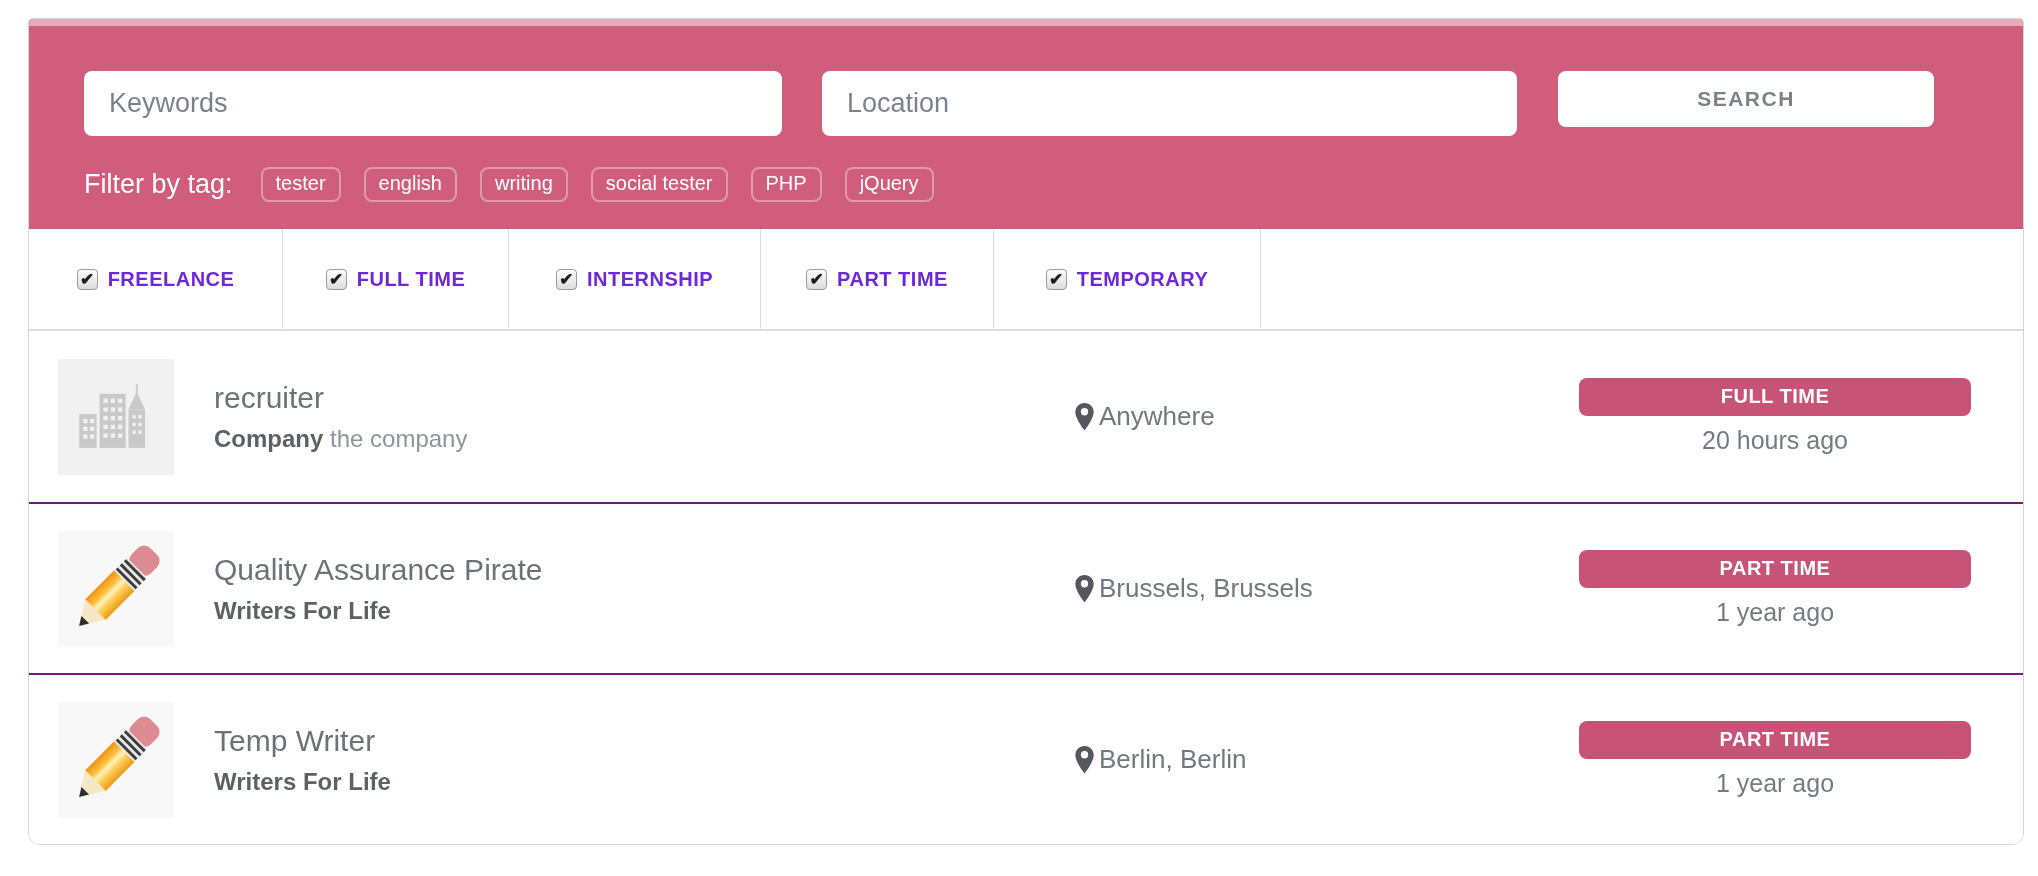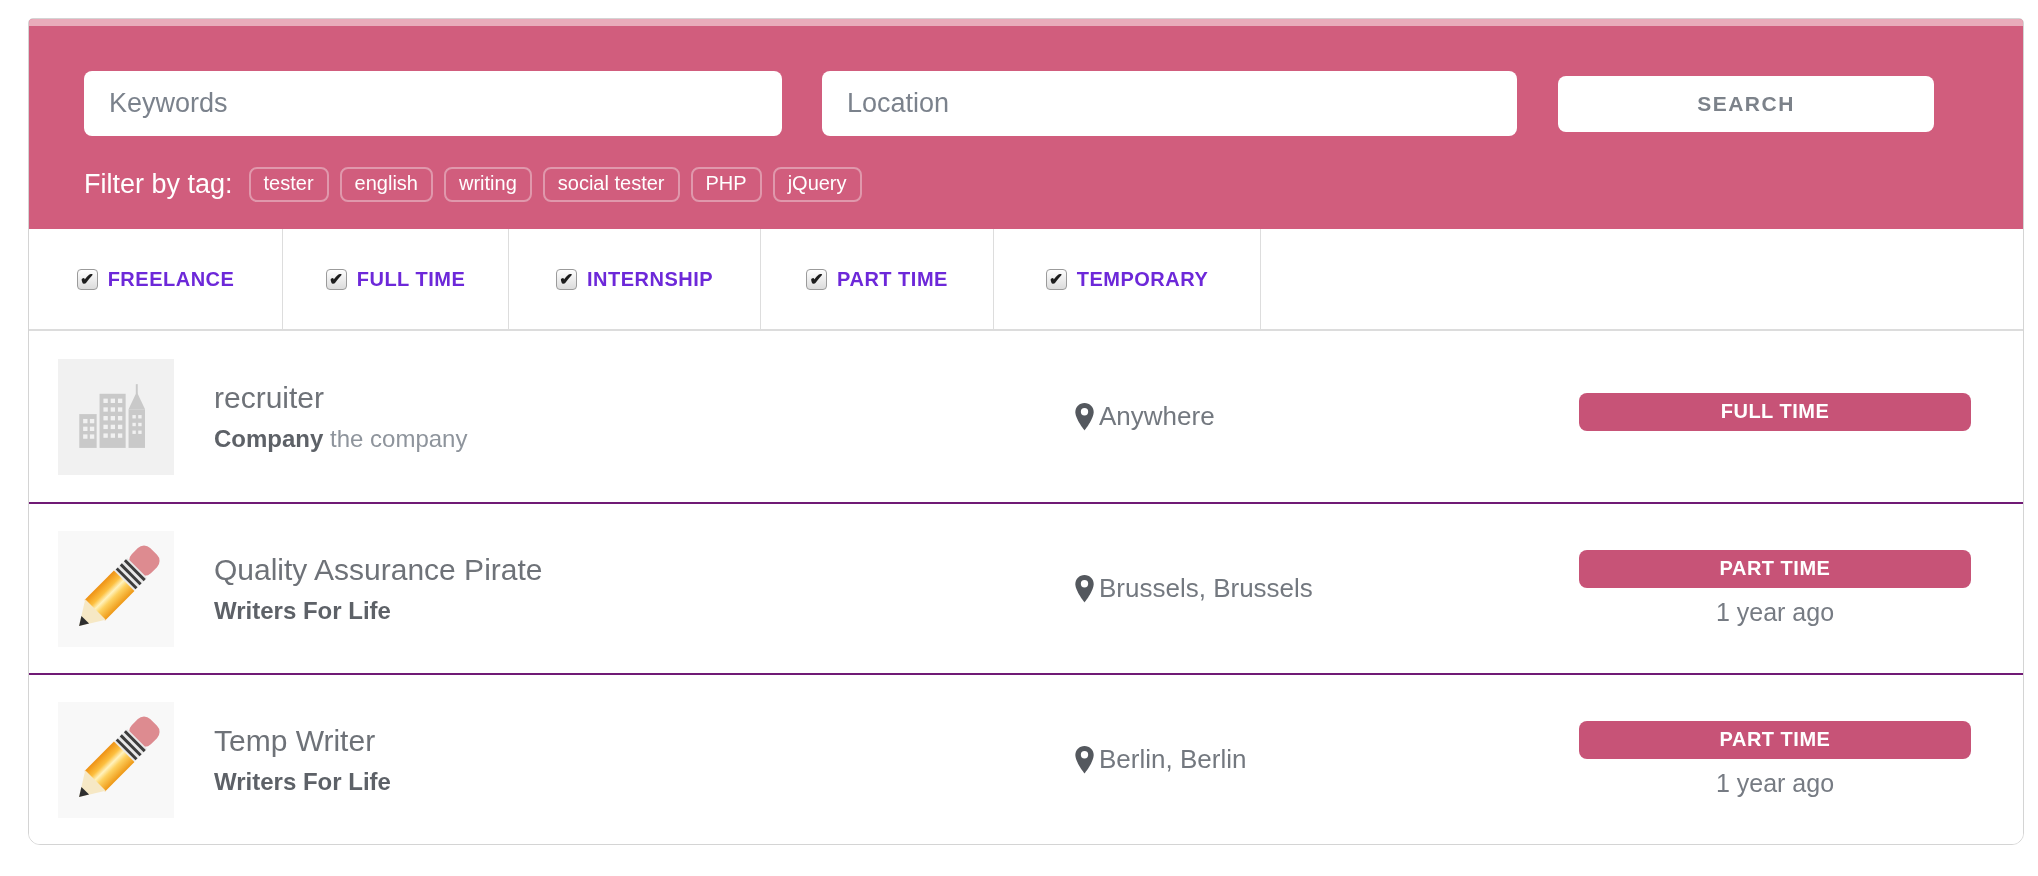--- a/index.html
+++ b/index.html
@@ -19,21 +19,21 @@
     border: 1px solid #d4d4d4;
     border-radius: 5px 5px 12px 12px;
     overflow: hidden;
   }
   
   .header {
     background: var(--header-pink, #d15d7d);
     border-top: 7px solid var(--header-strip, #e9abba);
     padding: 45px 0 27px 55px;
   }
-  .search-row { display: flex; align-items: center; }
+  .search-row { display: flex; }
   .inp {
     height: 65px;
     border: none;
     border-radius: 8px;
     background: #fff;
     font-family: "Liberation Sans", sans-serif;
     font-size: 27px;
     color: #565c66;
     padding: 0 25px;
     outline: none;
@@ -46,21 +46,21 @@
     border: none;
     border-radius: 8px;
     background: #fff;
     font-family: "Liberation Sans", sans-serif;
     font-size: 21px;
     font-weight: bold;
     letter-spacing: 1.5px;
     color: #7c828a;
     cursor: pointer;
   }
-  .tag-row { display: flex; align-items: center; margin-top: 31px; }
+  .tag-row { display: flex; align-items: center; margin-top: 31px; gap: 12px; }
   .tag-label { color: #fff; font-size: 27px; margin-right: 16px; }
   .tag {
     display: inline-flex; align-items: center;
     border: 2px solid var(--tag-border, #e098ac);
     border-radius: 8px;
     color: #fff;
     font-size: 20px;
     padding: 3px 13px 5px 13px;
     margin-right: 11px;
     cursor: pointer;
@@ -246,20 +246,21 @@
       </div>
       <div class="job-loc">
         <svg class="pin" width="21" height="30" viewBox="0 0 24 34">
           <path d="M12 1C6 1 1.5 5.6 1.5 11.4c0 8 10.5 21 10.5 21s10.5-13 10.5-21C22.5 5.6 18 1 12 1z" fill="#54585e"></path>
           <circle cx="12" cy="11" r="4.2" fill="#ffffff"></circle>
         </svg>
         <span>Anywhere</span>
       </div>
       <div class="job-meta">
         <div class="badge">FULL TIME</div>
+        <div class="time">20 hours ago</div>
       </div>
     </div>
 
     <div class="job-row">
       <div class="logo logo-light">
         <svg viewBox="0 0 120 120">
           <defs>
             <linearGradient id="pg2" x1="0" y1="45" x2="0" y2="75" gradientUnits="userSpaceOnUse">
               <stop offset="0" stop-color="#ee9816"></stop>
                 <stop offset="0.35" stop-color="#fdd05e"></stop>

